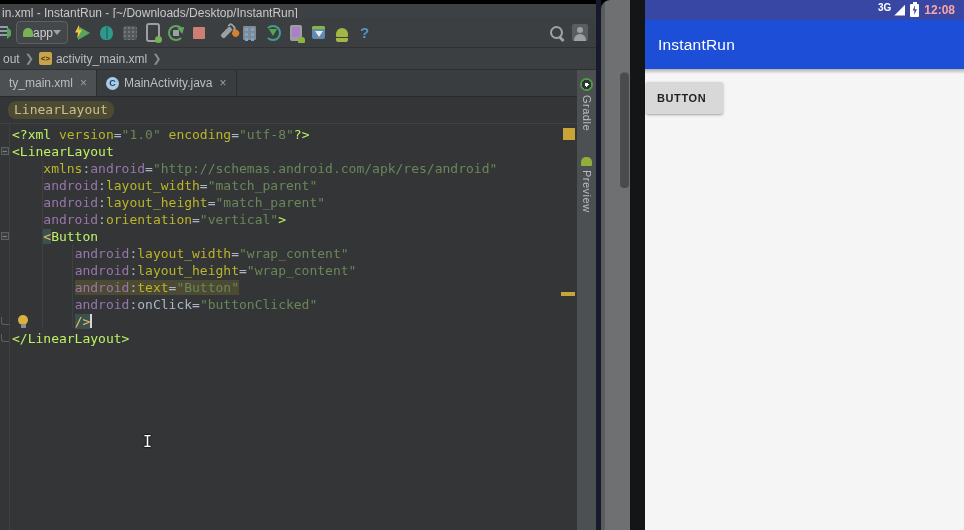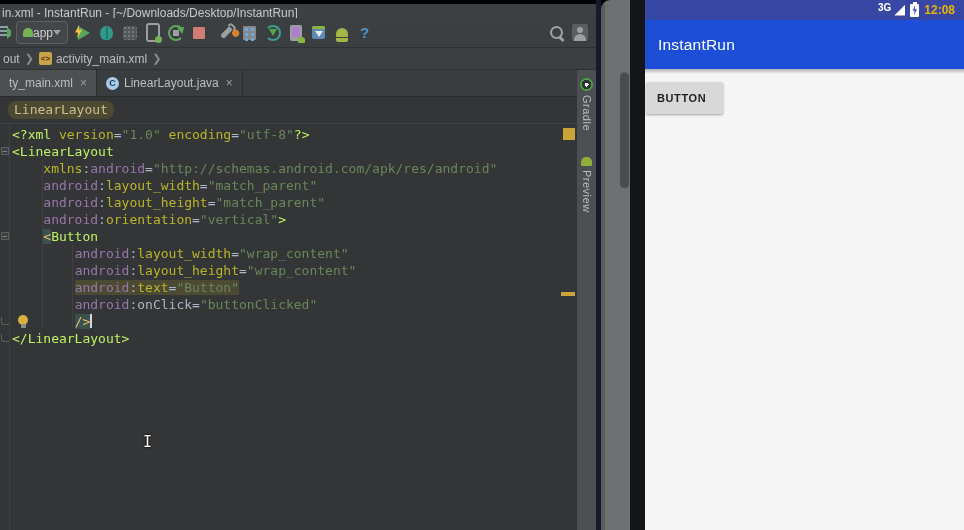--- a/index.html
+++ b/index.html
@@ -116,21 +116,21 @@
   .bezel{position:absolute;left:630px;top:0;width:15px;height:530px;background:#131517;}
   .emuscreen{position:absolute;left:645px;top:0;width:319px;height:530px;background:#f5f5f6;}
   .statusbar{position:absolute;left:0;top:0;width:319px;height:20px;background:#3847a4;display:flex;
              align-items:center;justify-content:flex-end;gap:5px;padding-right:9px;box-sizing:border-box;}
   .net3g{color:#fff;font-size:10px;font-weight:bold;align-self:flex-start;margin-top:2px;margin-right:-2px;}
   .sigtri{width:11px;height:11px;background:#fff;clip-path:polygon(100% 0,100% 100%,0 100%);}
   .batt{width:9px;height:13px;background:#fff;border-radius:1px;position:relative;}
   .batt:before{content:"";position:absolute;left:2.5px;top:-2px;width:4px;height:2px;background:#fff;}
   .batt:after{content:"";position:absolute;left:1.5px;top:1.5px;width:6px;height:10px;background:#3847a4;
               clip-path:polygon(55% 0,15% 55%,45% 55%,40% 100%,85% 42%,50% 42%);}
-  .sbtime{color:#eab308;font-size:12px;font-weight:bold;font-family:"Liberation Sans",sans-serif;}
+  .sbtime{color:#fca5a5;font-size:12px;font-weight:bold;font-family:"Liberation Sans",sans-serif;}
   .appbar{position:absolute;left:0;top:20px;width:319px;height:49px;background:#1d4ed8;display:flex;align-items:center;}
   .appbar .title{color:#fff;font-size:15.5px;margin-left:13px;letter-spacing:.2px;}
   .appshadow{position:absolute;left:0;top:69px;width:319px;height:5px;
              background:linear-gradient(rgba(0,0,0,.28),rgba(0,0,0,0));}
   .andbtn{position:absolute;left:1px;top:82px;width:77px;height:32px;background:#d8d8d9;border-radius:2px;
           box-shadow:0 1px 2.5px rgba(0,0,0,.35);display:flex;align-items:center;}
   .andbtn .blbl{color:#1f1f1f;font-size:11px;font-weight:bold;letter-spacing:.6px;margin-left:11px;}
 </style>
 </head>
 <body>
@@ -210,21 +210,21 @@
     <span class="chev">❯</span>
   </div>
 
   <div class="tabbar">
     <span class="tab sel">
       <span>ty_main.xml</span>
       <span class="x">×</span>
     </span>
     <span class="tab">
       <span class="cicon">C</span>
-      <span>LinearLayout.java</span>
+      <span>MainActivity.java</span>
       <span class="x">×</span>
     </span>
   </div>
 
   <div class="ctxbar">
     <span class="ctxchip">LinearLayout</span>
   </div>
 
   <div class="editor">
     <div class="gutterline"></div>

